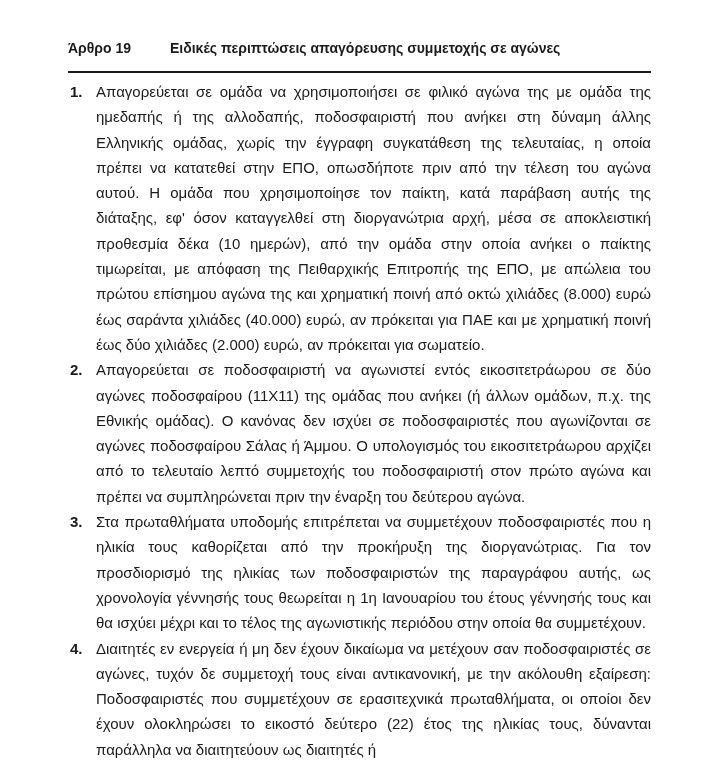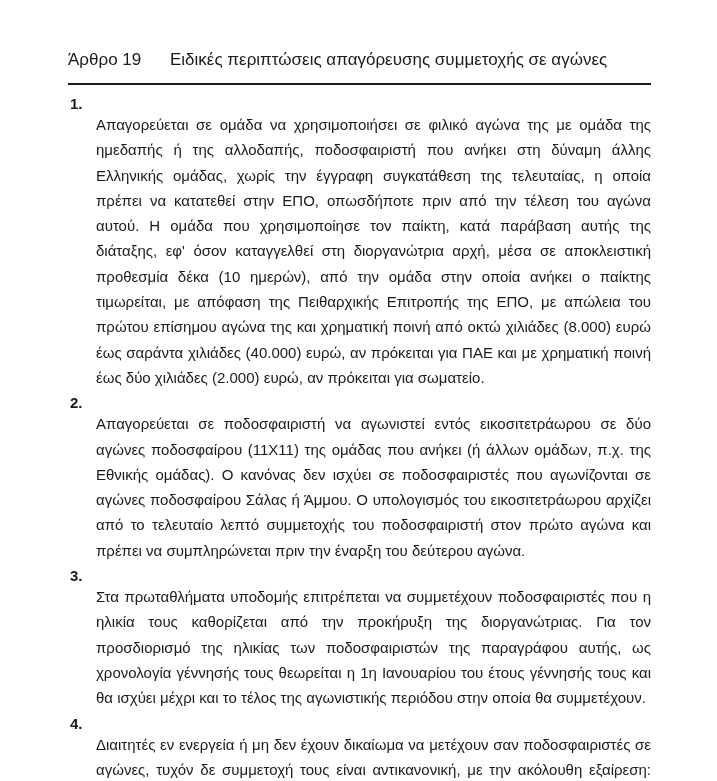--- a/index.html
+++ b/index.html
@@ -12,25 +12,25 @@
   .page {
     box-sizing: border-box;
     width: 717px;
     height: 781px;
     padding: 39px 66px 0 68px;
     background: var(--page-bg, #ffffff);
     color: var(--ink, #1b1b1b);
     font-family: "Liberation Sans", "DejaVu Sans", sans-serif;
   }
   .heading {
-    font-size: 17px;
-    font-weight: 400;
+    font-size: 14px;
+    font-weight: 700;
     line-height: 18px;
     white-space: nowrap;
-    margin: 12px 0 14px 0;
+    margin: 0 0 14px 0;
   }
   .heading .art-label {
     display: inline-block;
     width: 102px;
   }
   .rule {
     height: 2px;
     background: var(--ink, #1b1b1b);
     margin: 0 0 6px 0;
   }
@@ -48,21 +48,20 @@
   .clause .num {
     flex: 0 0 28px;
     box-sizing: border-box;
     padding-left: 2px;
     font-weight: 700;
   }
   .clause .body {
     flex: 1 1 auto;
     text-align: justify;
     text-align-last: left;
-    margin-top: 21px;
   }
   .bold { font-weight: 400; }
 </style>
 </head>
 <body>
 
 <div class="page">
 
   <div class="heading">
     <span class="art-label">Άρθρο 19</span><span class="art-title">Ειδικές περιπτώσεις απαγόρευσης συμμετοχής σε αγώνες</span>

